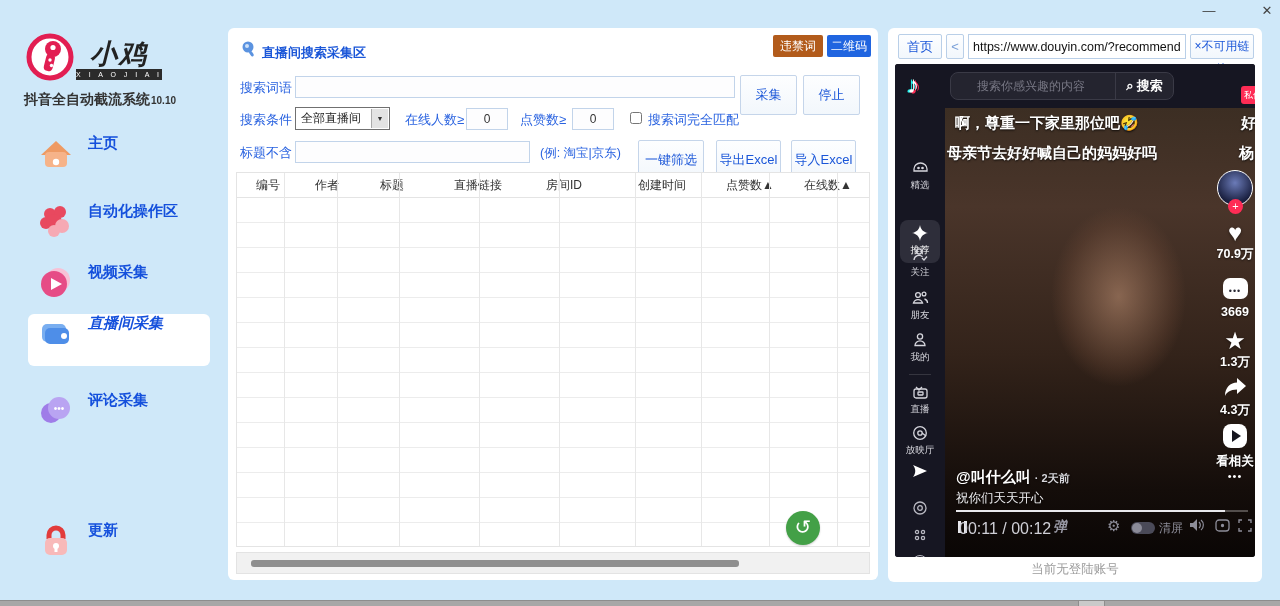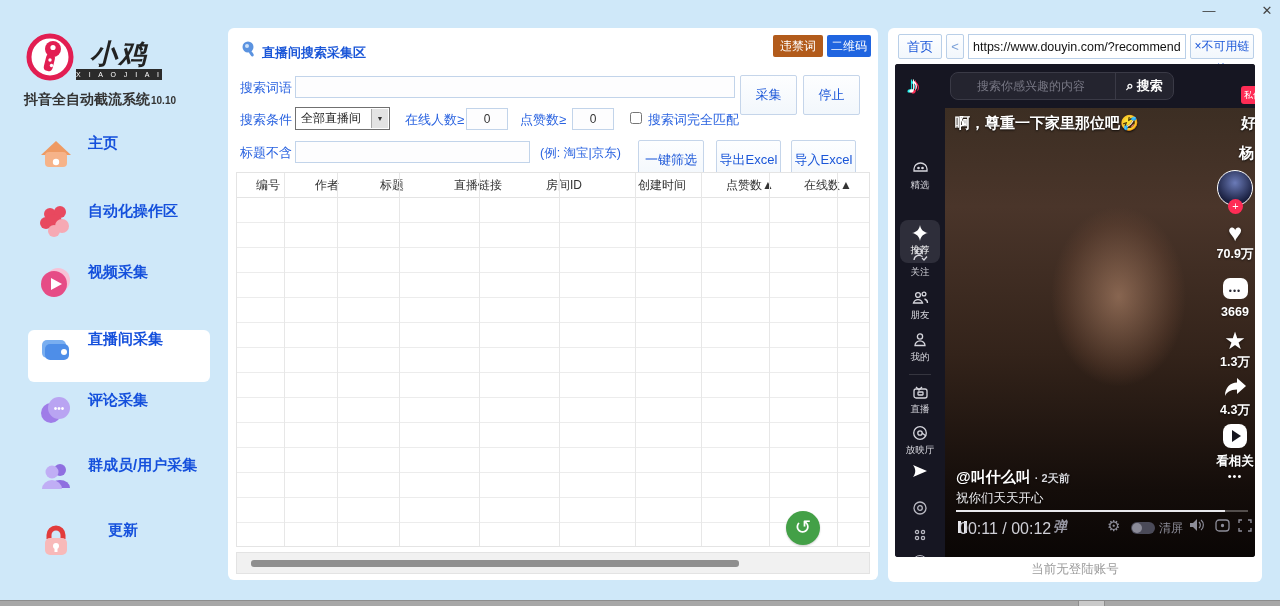--- a/index.html
+++ b/index.html
@@ -150,52 +150,41 @@
   <div class="menu-item" style="top:263px;">
     <span class="menu-icon">
       <svg width="36" height="36" viewBox="0 0 36 36">
           <circle cx="20" cy="15" r="12" fill="#f7c1d6"></circle>
           <circle cx="16" cy="19" r="13" fill="#e64c86"></circle>
           <path d="M13 13 L24 19 L13 25 Z" fill="#fff"></path>
         </svg>
     </span>
     <span class="menu-label">视频采集</span>
   </div>
-  <div class="menu-item active" style="top:330px;">
+  <div class="menu-item active" style="top:314px;font-style:italic;">
     <span class="menu-icon">
       <svg width="36" height="36" viewBox="0 0 36 36">
           <rect x="4" y="8" width="24" height="18" rx="5" fill="#79aef0"></rect>
           <rect x="7" y="12" width="24" height="16" rx="5" fill="#4e8ee8"></rect>
           <circle cx="26" cy="20" r="3" fill="#fff"></circle>
         </svg>
     </span>
     <span class="menu-label">直播间采集</span>
   </div>
   <div class="menu-item" style="top:391px;">
     <span class="menu-icon">
       <svg width="36" height="36" viewBox="0 0 36 36">
           <circle cx="13" cy="20" r="10" fill="#9f7de8"></circle>
           <circle cx="21" cy="15" r="11" fill="#b9a4f2"></circle>
           <text x="21" y="19" font-size="10" fill="#fff" text-anchor="middle">•••</text>
         </svg>
     </span>
     <span class="menu-label">评论采集</span>
   </div>
-  <div class="menu-item" style="top:456px;">
-    <span class="menu-icon">
-      <svg width="36" height="36" viewBox="0 0 36 36">
-          <circle cx="22" cy="12" r="6" fill="#8f6fe0"></circle>
-          <path d="M12 30 a10 8 0 0 1 20 0 Z" fill="#8f6fe0"></path>
-          <circle cx="14" cy="14" r="6.5" fill="#c0aef5"></circle>
-          <path d="M4 31 a10 9 0 0 1 20 0 Z" fill="#c0aef5"></path>
-        </svg>
-    </span>
-    <span class="menu-label">群成员/用户采集</span>
-  </div>
-  <div class="menu-item" style="top:521px;gap:20px;">
+  <div class="menu-item" style="top:521px;">
     <span class="menu-icon">
       <svg width="36" height="36" viewBox="0 0 36 36">
           <path d="M11 16 v-4 a7 7 0 0 1 14 0 v4" fill="none" stroke="#e23b3b" stroke-width="5"></path>
           <rect x="7" y="15" width="22" height="17" rx="5" fill="#f8b9b9"></rect>
           <circle cx="18" cy="23" r="3" fill="#fff"></circle>
           <rect x="16.5" y="24" width="3" height="5" fill="#fff"></rect>
         </svg>
     </span>
     <span class="menu-label">更新</span>
   </div>
@@ -383,20 +372,21 @@
         </div>
       </div>
       <div class="nav-item" style="top:447px;">
         <div class="nv-ico" style="width:16px;height:16px;margin:0 auto;border:1.3px solid #b9b9c2;border-radius:50%;font-size:10px;line-height:14px;color:#b9b9c2;">?</div>
       </div>
     </div>
 
     <div class="video">
       <div class="danmaku" style="left:10px; top:6px;">啊，尊重一下家里那位吧🤣</div>
       <div class="danmaku" style="left:296px; top:6px;">好</div>
+      <div class="danmaku" style="left:2px; top:36px;">母亲节去好好喊自己的妈妈好吗</div>
       <div class="danmaku" style="left:294px; top:36px;">杨</div>
 
       <div class="avatar" style="left:272px; top:62px;"></div>
       <div class="follow-plus" style="left:283px; top:91px;">+</div>
 
       <div class="rail" style="top:112px;">
         <div class="rail-ico">♥</div>
         <div class="rail-num">70.9万</div>
       </div>
       <div class="rail" style="top:170px;">

